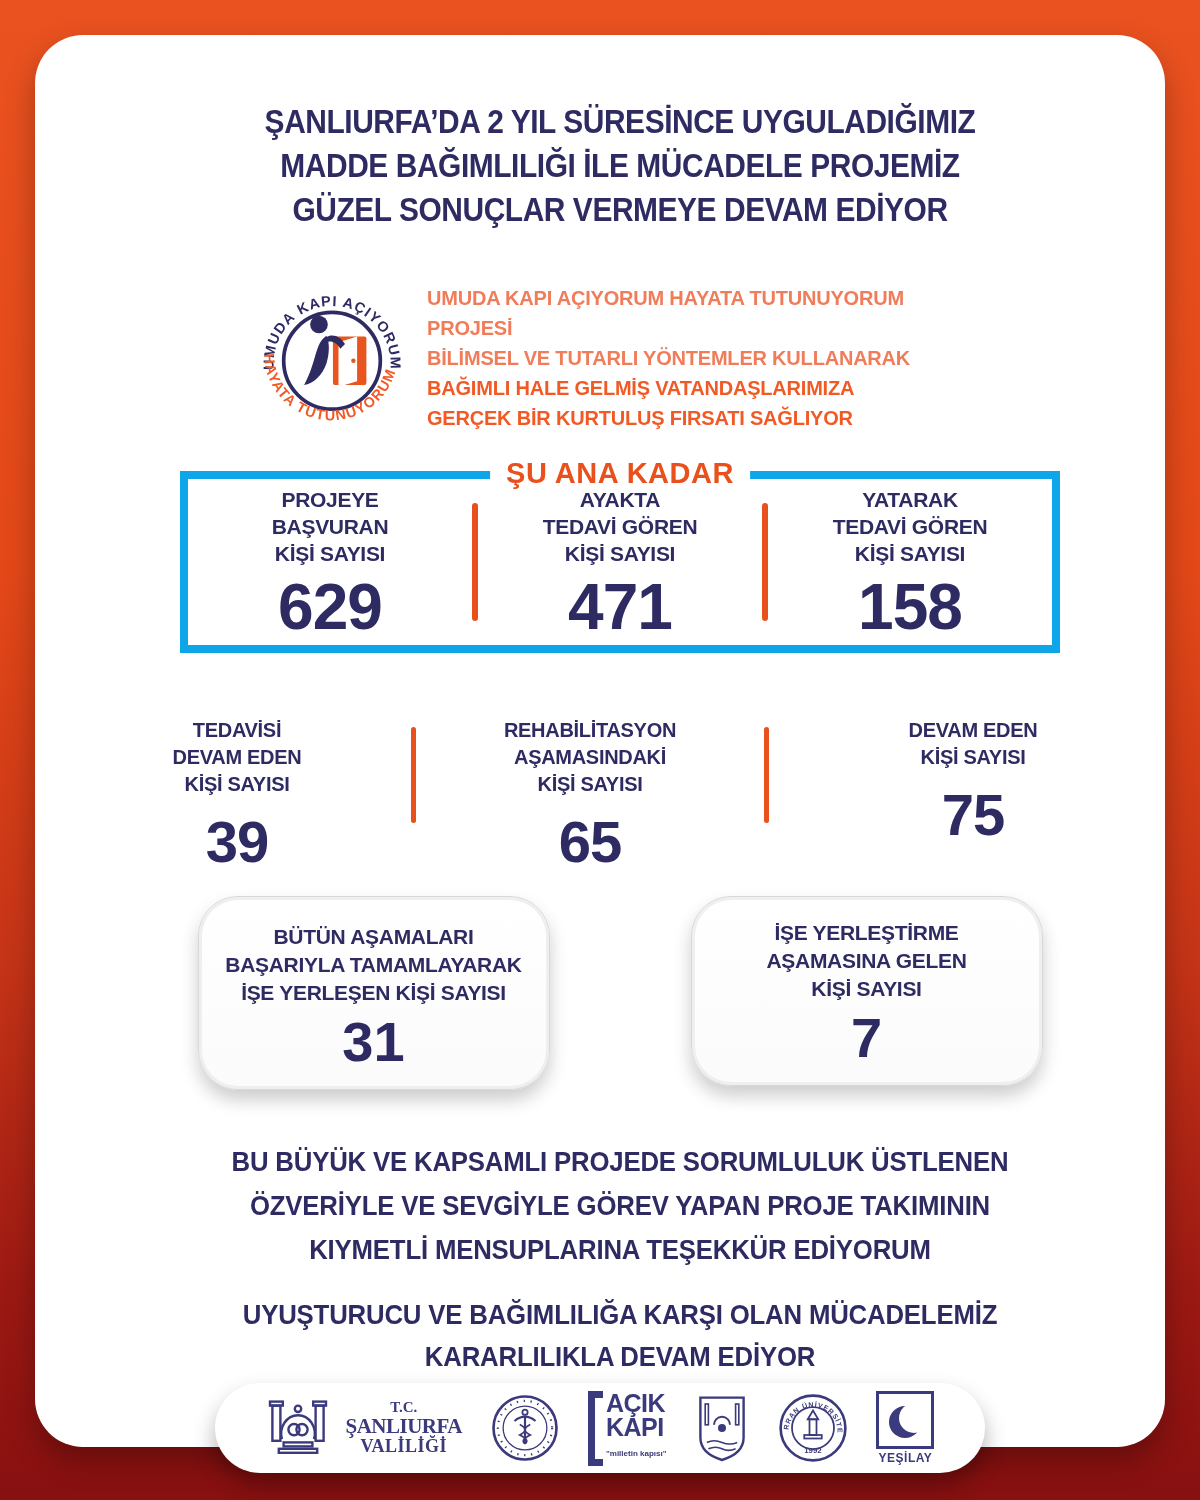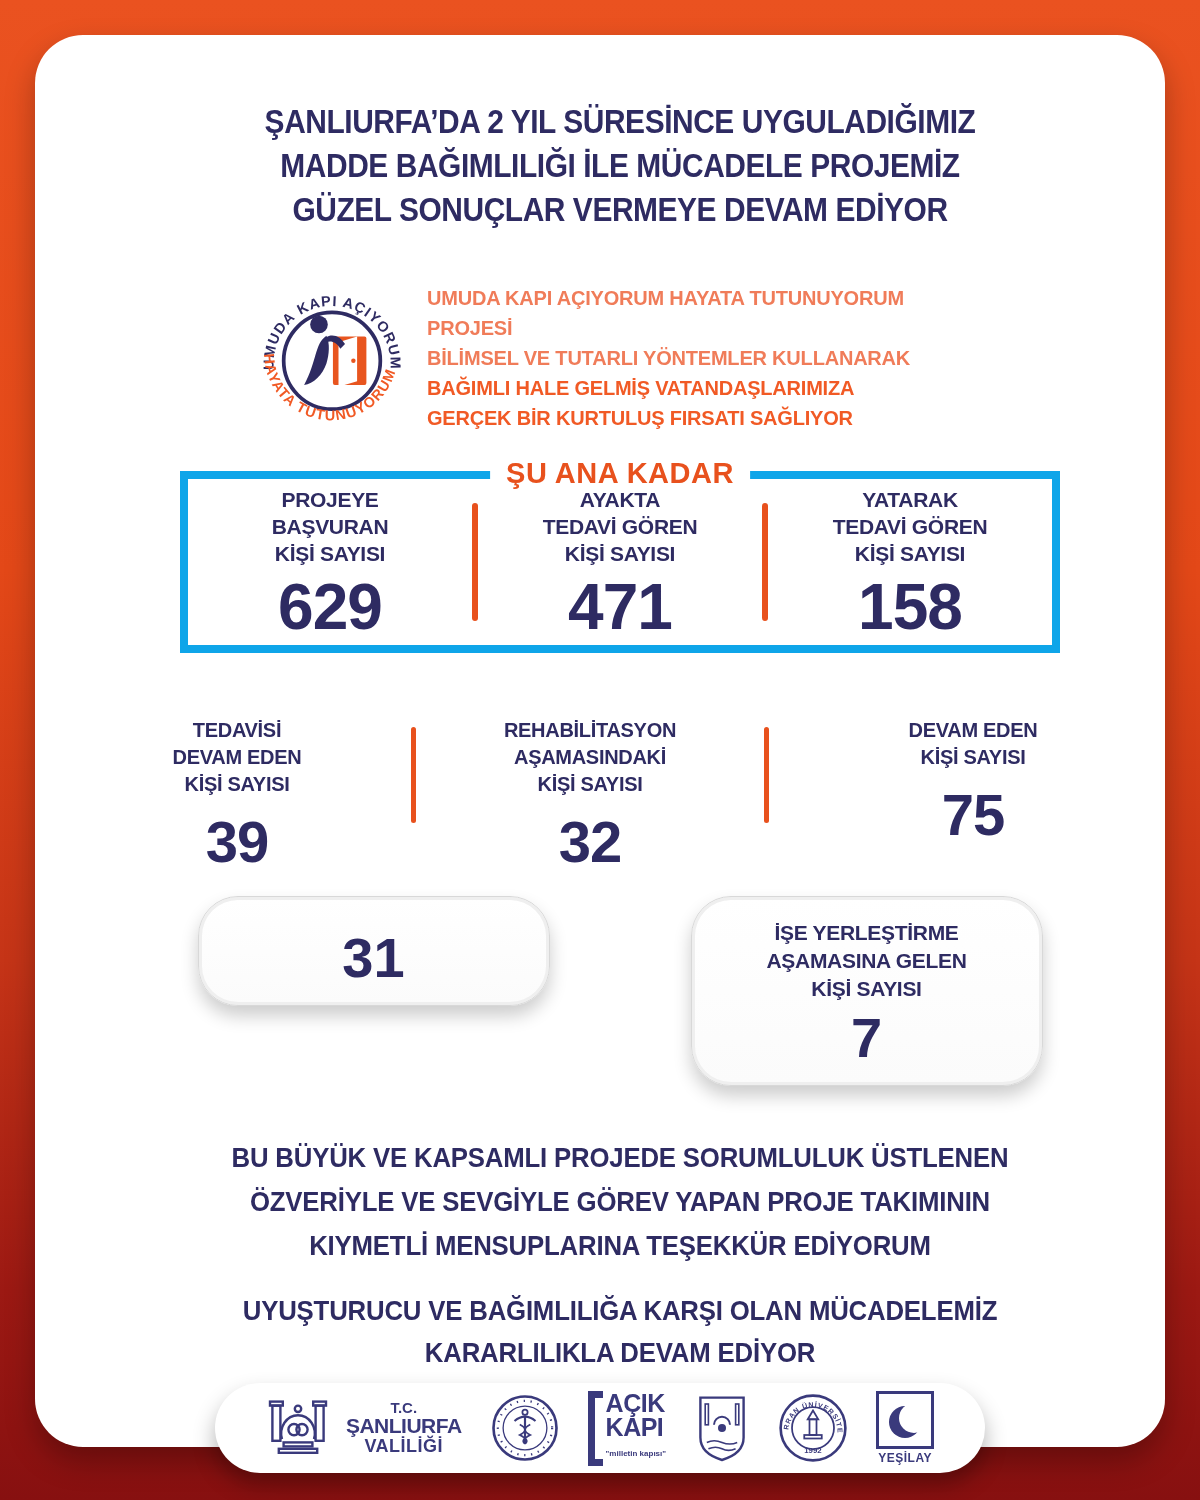--- a/index.html
+++ b/index.html
@@ -62,21 +62,21 @@
   .para{ text-align:center; color:#2E2B62; font-weight:700; font-size:28px; line-height:44px;
          letter-spacing:-.2px; transform:scaleX(.92); transform-origin:center top; }
   .para1{ margin-top:50px; }
   .para2{ margin-top:22px; font-weight:800; line-height:42px; }
   
   .pill{
     position:absolute; left:215px; top:1383px; width:770px; height:90px;
     background:#fff; border-radius:45px; box-shadow:0 12px 22px rgba(0,0,0,.30);
     display:flex; align-items:center; justify-content:center; gap:28px; z-index:5;
   }
-  .flogo{ display:flex; align-items:center; gap:16px; color:#3A3A7C; }
+  .flogo{ display:flex; align-items:center; gap:16px; color:#3A3A7C;font-family:Liberation Serif, serif; }
   .valilik-txt{ text-align:center; font-weight:800; color:#3A3A7C; line-height:1.05; }
   .valilik-txt .tc{ font-size:15px; font-weight:700; }
   .valilik-txt .nm{ font-size:21px; letter-spacing:-.5px; }
   .valilik-txt .sb{ font-size:18px; font-weight:700; letter-spacing:.5px; }
   .ak{ display:flex; align-items:stretch; }
   .ak-bracket{ width:15px; border:7px solid #3A3A7C; border-right:none; }
   .ak-txt{ display:flex; flex-direction:column; justify-content:center; padding-left:3px;
            font-weight:800; color:#3A3A7C; font-size:25px; line-height:24px; letter-spacing:-.5px; }
   .ak-sub{ font-size:8px; font-weight:700; margin-top:3px; letter-spacing:0; }
   .yesilay{ text-align:center; }
@@ -169,34 +169,39 @@
       </div>
       <div class="num">39</div>
     </div>
     <div class="vdiv"></div>
     <div class="stat">
       <div class="lbl">
         <div>REHABİLİTASYON</div>
         <div>AŞAMASINDAKİ</div>
         <div>KİŞİ SAYISI</div>
       </div>
-      <div class="num">32</div>
+      <div class="num">65</div>
     </div>
     <div class="vdiv"></div>
     <div class="stat wide">
       <div class="lbl">
         <div>DEVAM EDEN</div>
         <div>KİŞİ SAYISI</div>
       </div>
       <div class="num">75</div>
     </div>
   </div>
 
   <div class="hl-row">
     <div class="hl-box">
+      <div class="lbl">
+        <div>BÜTÜN AŞAMALARI</div>
+        <div>BAŞARIYLA TAMAMLAYARAK</div>
+        <div>İŞE YERLEŞEN KİŞİ SAYISI</div>
+      </div>
       <div class="num">31</div>
     </div>
     <div class="hl-box short">
       <div class="lbl">
         <div>İŞE YERLEŞTİRME</div>
         <div>AŞAMASINA GELEN</div>
         <div>KİŞİ SAYISI</div>
       </div>
       <div class="num">7</div>
     </div>

